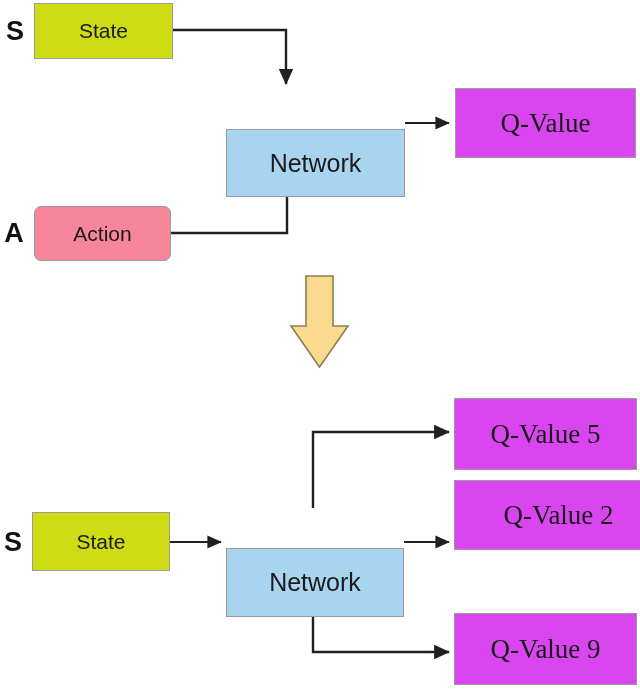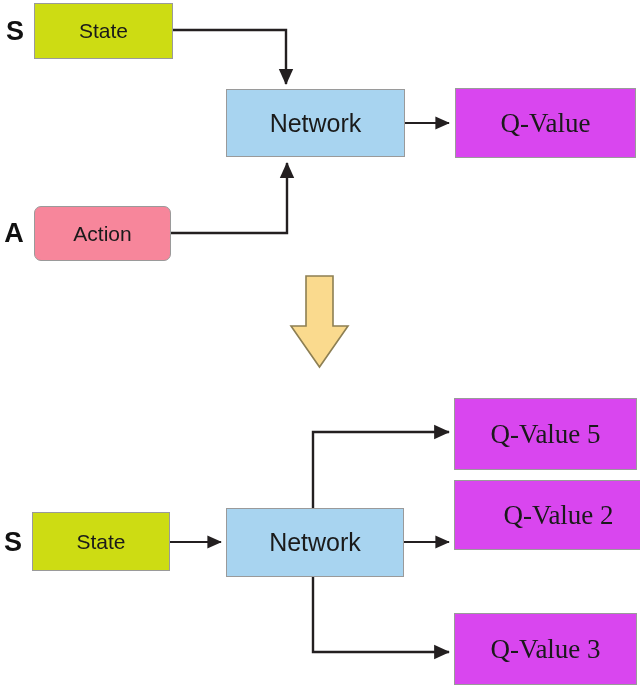--- a/index.html
+++ b/index.html
@@ -23,21 +23,21 @@
     border: 1px solid #9a9a9a;
     display: flex;
     align-items: center;
     justify-content: center;
     color: #1a1a1a;
     font-family: "Liberation Sans", sans-serif;
     white-space: nowrap;
   }
   .box-state  { background: #cddc13; }
   .box-action { background: #f7869b; border-radius: 7px; }
-  .box-net    { background: #a8d4f0; }
+  .box-net    { background: #a8d4f0; margin-top: 40px; }
   .box-q      { background: #d946ef; font-family: Liberation Serif, serif; }
 
   .side-label {
     position: absolute;
     font-weight: bold;
     color: #111111;
     font-family: "Liberation Sans", sans-serif;
     display: flex;
     align-items: center;
     justify-content: center;
@@ -111,15 +111,15 @@
   <div class="side-label" style="left:0px; top:525px; width:26px; height:34px; font-size:27px;">S</div>
 
   <div class="box box-state" style="left:32px; top:512px; width:138px; height:59px; font-size:21px;">State</div>
 
   <div class="box box-net" style="left:226px; top:508px; width:178px; height:69px; font-size:25px;">Network</div>
 
   <div class="box box-q" style="left:454px; top:398px; width:183px; height:72px; font-size:27px;">Q-Value 5</div>
 
   <div class="box box-q" style="left:454px; top:480px; width:209px; height:70px; font-size:27px;">Q-Value 2</div>
 
-  <div class="box box-q" style="left:454px; top:613px; width:183px; height:72px; font-size:27px;">Q-Value 3</div>
+  <div class="box box-q" style="left:454px; top:613px; width:183px; height:72px; font-size:27px;">Q-Value 9</div>
 
 </div>
 
 </body></html>

